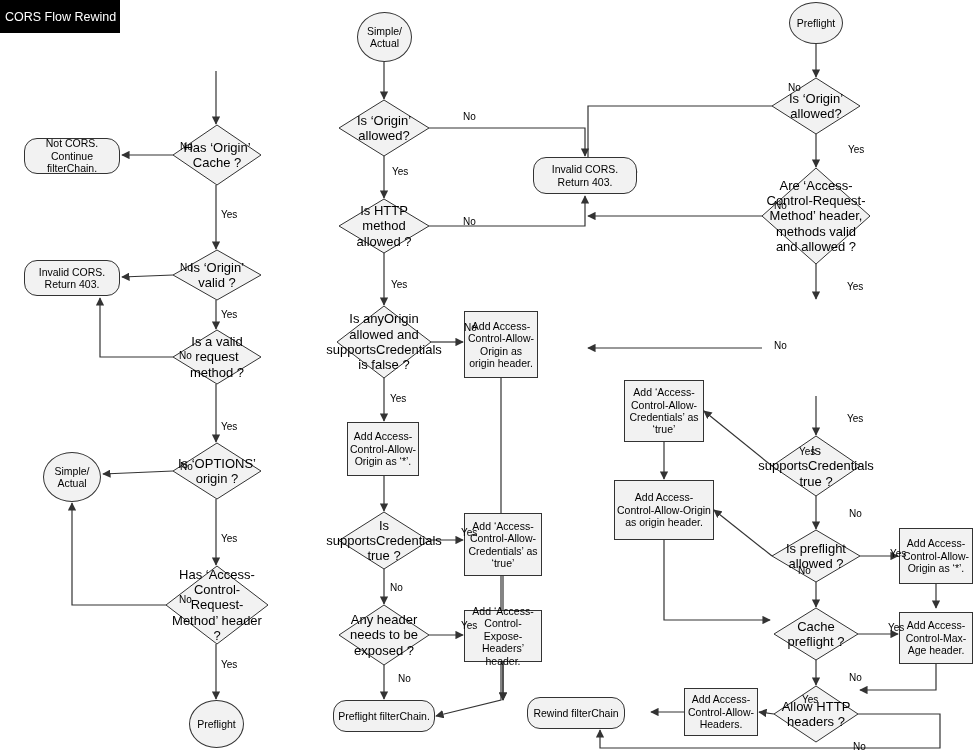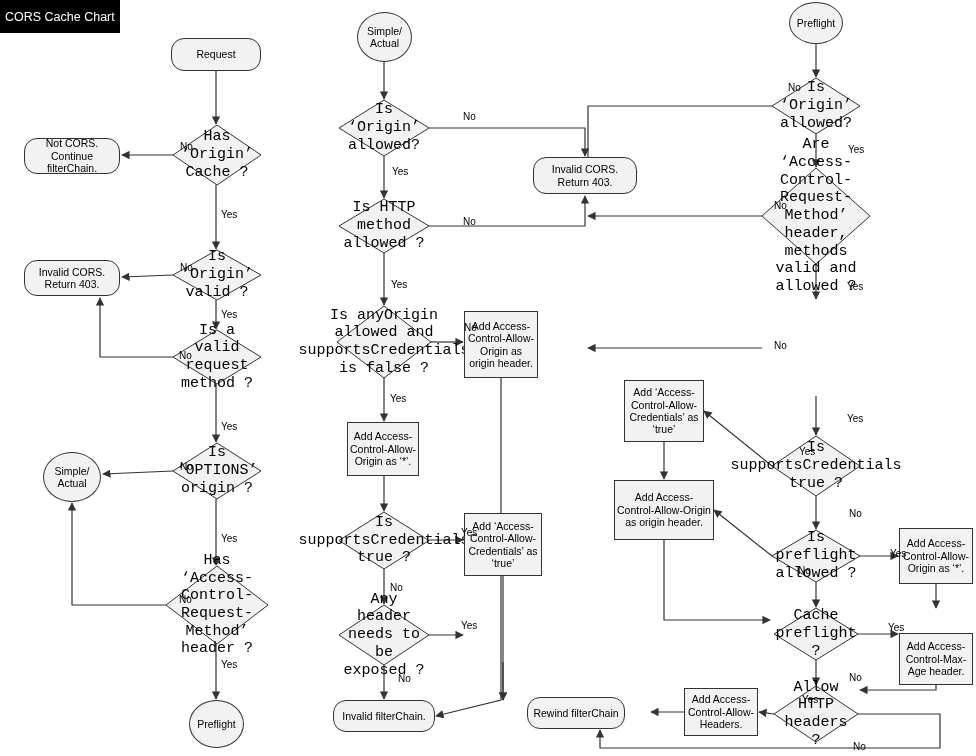--- a/index.html
+++ b/index.html
@@ -61,26 +61,25 @@
   .diamond-label {
     position: absolute;
     left: 0;
     top: 0;
     width: 100%;
     height: 100%;
     display: flex;
     align-items: center;
     justify-content: center;
     text-align: center;
-    font-size: 15px;
+    font-size: 13px;
     line-height: 1.18;
     color: #000;
     box-sizing: border-box;
     padding: 0 2px;
-    font-family: Liberation Mono, monospace;
   }
   .edge-label {
     position: absolute;
     font-size: 10px;
     color: #000;
     background: transparent;
     z-index: 3;
     white-space: nowrap;
     padding-left: 27px;
   }
@@ -158,23 +157,22 @@
       <path d="M 774 714 L 759 712"></path>
       <path d="M 858 714 L 940 714 L 940 748 L 600 748 L 600 730"></path>
       <path d="M 684 712 L 651 712"></path>
       <path d="M 664 442 L 664 479"></path>
       <path d="M 664 540 L 664 620 L 770 620"></path>
       <path d="M 936 584 L 936 608"></path>
       <path d="M 936 664 L 936 690 L 860 690"></path>
     </g>
   </svg>
 
-  <div id="title-box">CORS Cache Chart</div>
-
-  <div class="node round" style="left:171px;top:38px;width:90px;height:33px;">Request</div>
+  <div id="title-box">CORS Flow Rewind</div>
+
 
   <div class="diamond-wrap" style="left:173px;top:125px;width:88px;height:60px;">
     <svg width="88" height="60">
         <polygon points="44,0 88,30 44,60 0,30" fill="#f2f2f2" stroke="#333" stroke-width="1"></polygon>
       </svg>
     <div class="diamond-label">Has ‘Origin’ Cache ?</div>
   </div>
 
   <div class="node round" style="left:24px;top:138px;width:96px;height:36px;">Not CORS. Continue filterChain.</div>
 
@@ -249,21 +247,22 @@
 
   <div class="node rect" style="left:464px;top:513px;width:78px;height:63px;">Add ‘Access-Control-Allow-Credentials’ as ‘true’</div>
 
   <div class="diamond-wrap" style="left:339px;top:605px;width:90px;height:60px;">
     <svg width="90" height="60">
         <polygon points="45,0 90,30 45,60 0,30" fill="#f2f2f2" stroke="#333" stroke-width="1"></polygon>
       </svg>
     <div class="diamond-label">Any header needs to be exposed ?</div>
   </div>
 
-  <div class="node round" style="left:333px;top:700px;width:102px;height:32px;">Invalid filterChain.</div>
+  <div class="node rect" style="left:464px;top:610px;width:78px;height:52px;">Add ‘Access-Control-Expose-Headers’ header.</div>
+  <div class="node round" style="left:333px;top:700px;width:102px;height:32px;">Preflight filterChain.</div>
 
   <div class="node ellipse" style="left:789px;top:2px;width:54px;height:42px;">Preflight</div>
 
   <div class="diamond-wrap" style="left:772px;top:78px;width:88px;height:56px;">
     <svg width="88" height="56">
         <polygon points="44,0 88,28 44,56 0,28" fill="#f2f2f2" stroke="#333" stroke-width="1"></polygon>
       </svg>
     <div class="diamond-label">Is ‘Origin’ allowed?</div>
   </div>
 
@@ -294,21 +293,21 @@
 
   <div class="node rect" style="left:899px;top:528px;width:74px;height:56px;">Add Access-Control-Allow-Origin as ‘*’.</div>
 
   <div class="diamond-wrap" style="left:774px;top:608px;width:84px;height:52px;">
     <svg width="84" height="52">
         <polygon points="42,0 84,26 42,52 0,26" fill="#f2f2f2" stroke="#333" stroke-width="1"></polygon>
       </svg>
     <div class="diamond-label">Cache preflight ?</div>
   </div>
 
-  <div class="node rect" style="left:899px;top:612px;width:74px;height:52px;margin-top:21px;">Add Access-Control-Max-Age header.</div>
+  <div class="node rect" style="left:899px;top:612px;width:74px;height:52px;">Add Access-Control-Max-Age header.</div>
 
   <div class="diamond-wrap" style="left:774px;top:686px;width:84px;height:56px;">
     <svg width="84" height="56">
         <polygon points="42,0 84,28 42,56 0,28" fill="#f2f2f2" stroke="#333" stroke-width="1"></polygon>
       </svg>
     <div class="diamond-label">Allow HTTP headers ?</div>
   </div>
 
   <div class="node rect" style="left:684px;top:688px;width:74px;height:48px;">Add Access-Control-Allow-Headers.</div>
   <div class="node round" style="left:527px;top:697px;width:98px;height:32px;">Rewind filterChain</div>

